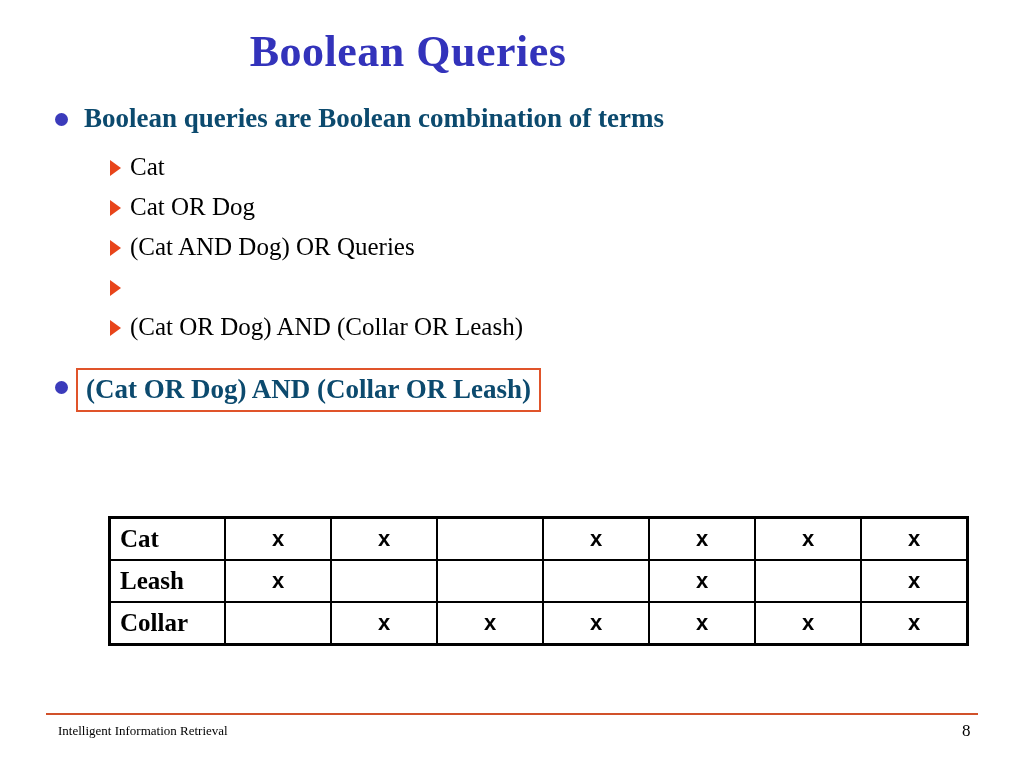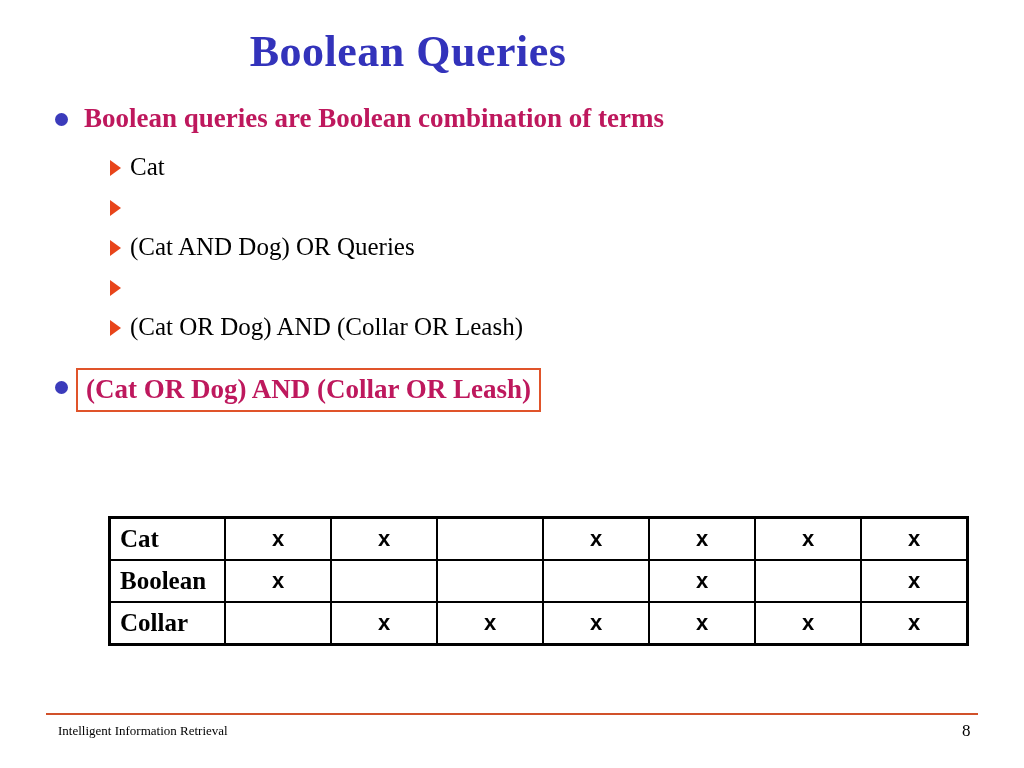--- a/index.html
+++ b/index.html
@@ -53,21 +53,21 @@
     width: 13px;
     height: 13px;
     border-radius: 50%;
     background: #3b3bbb;
   }
   .l1 .l1-text {
     font-family: "Liberation Serif", "DejaVu Serif", serif;
     font-weight: bold;
     font-size: 27px;
     line-height: 36px;
-    color: #be185d;
+    color: #0c4a6e;
     display: inline-block;
   }
   .l1 .l1-text.boxed {
     border: 2px solid #e0542a;
     padding: 1px 8px 3px 8px;
     margin-left: -8px;
   }
 
   
   .l2 {
@@ -175,20 +175,21 @@
 
   <div class="spacer-10"></div>
 
   <div class="l2">
     <span class="tri"></span>
     <span class="l2-text">Cat</span>
   </div>
 
   <div class="l2">
     <span class="tri"></span>
+    <span class="l2-text">Cat OR Dog</span>
   </div>
 
 
   <div class="l2">
     <span class="tri"></span>
     <span class="l2-text">(Cat AND Dog) OR Queries</span>
   </div>
 
   <div class="l2">
     <span class="tri"></span>
@@ -218,21 +219,21 @@
         <td class="rowlabel">Cat</td>
         <td class="cell">x</td>
         <td class="cell">x</td>
         <td class="cell"></td>
         <td class="cell">x</td>
         <td class="cell">x</td>
         <td class="cell">x</td>
         <td class="cell">x</td>
       </tr>
       <tr>
-        <td class="rowlabel">Boolean</td>
+        <td class="rowlabel">Leash</td>
         <td class="cell">x</td>
         <td class="cell"></td>
         <td class="cell"></td>
         <td class="cell"></td>
         <td class="cell">x</td>
         <td class="cell"></td>
         <td class="cell">x</td>
       </tr>
       <tr>
         <td class="rowlabel">Collar</td>

